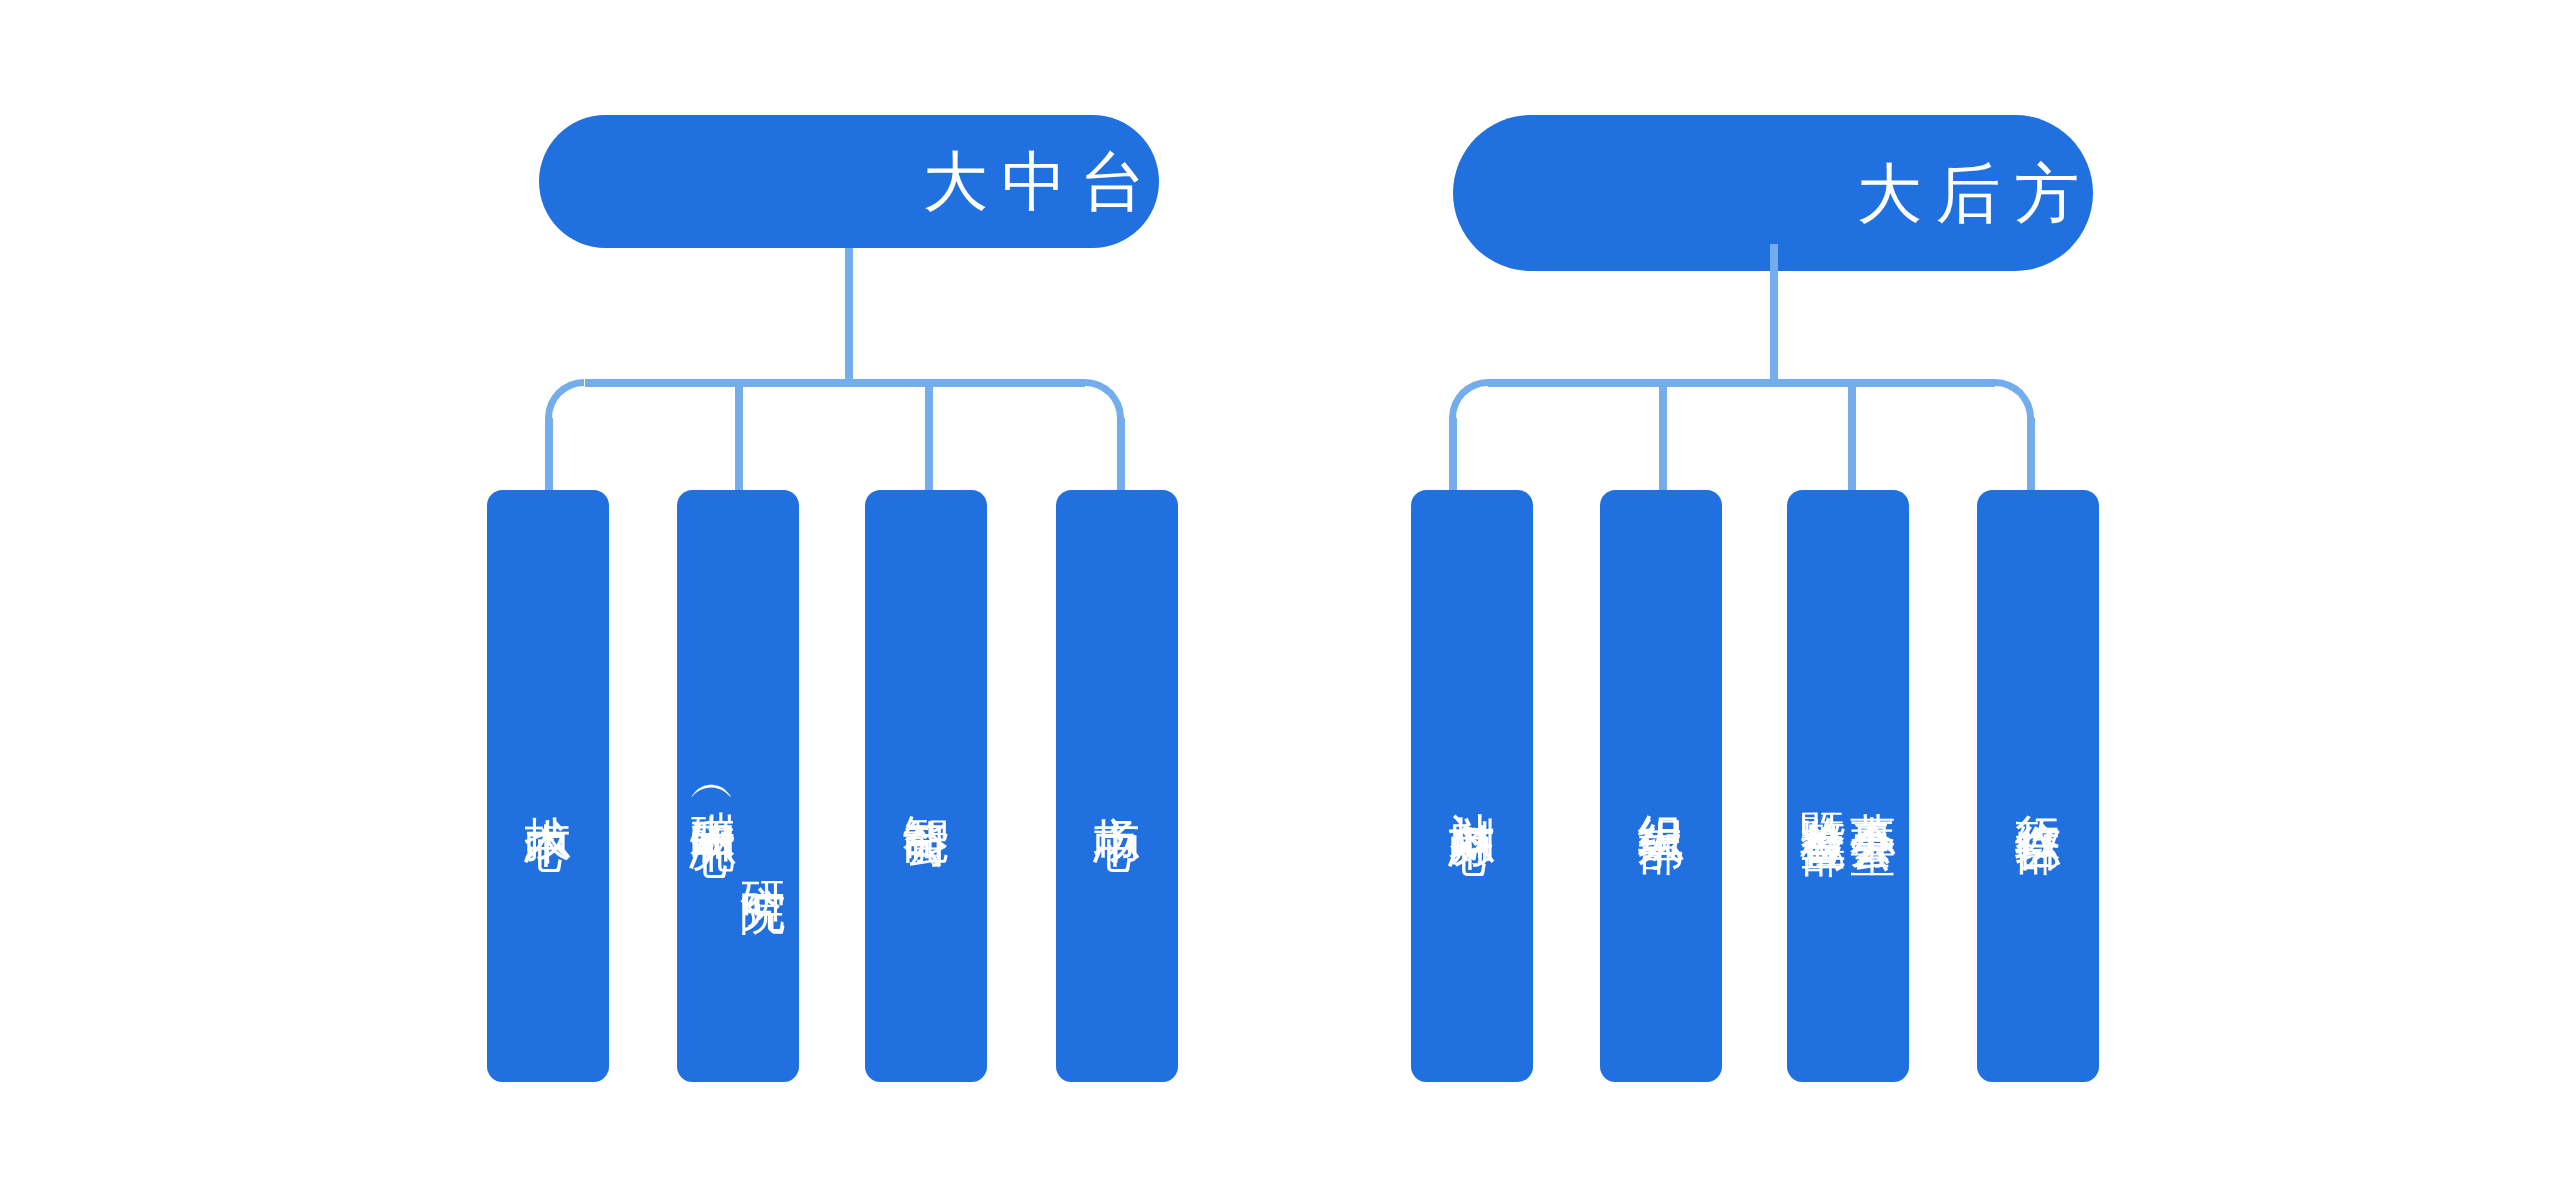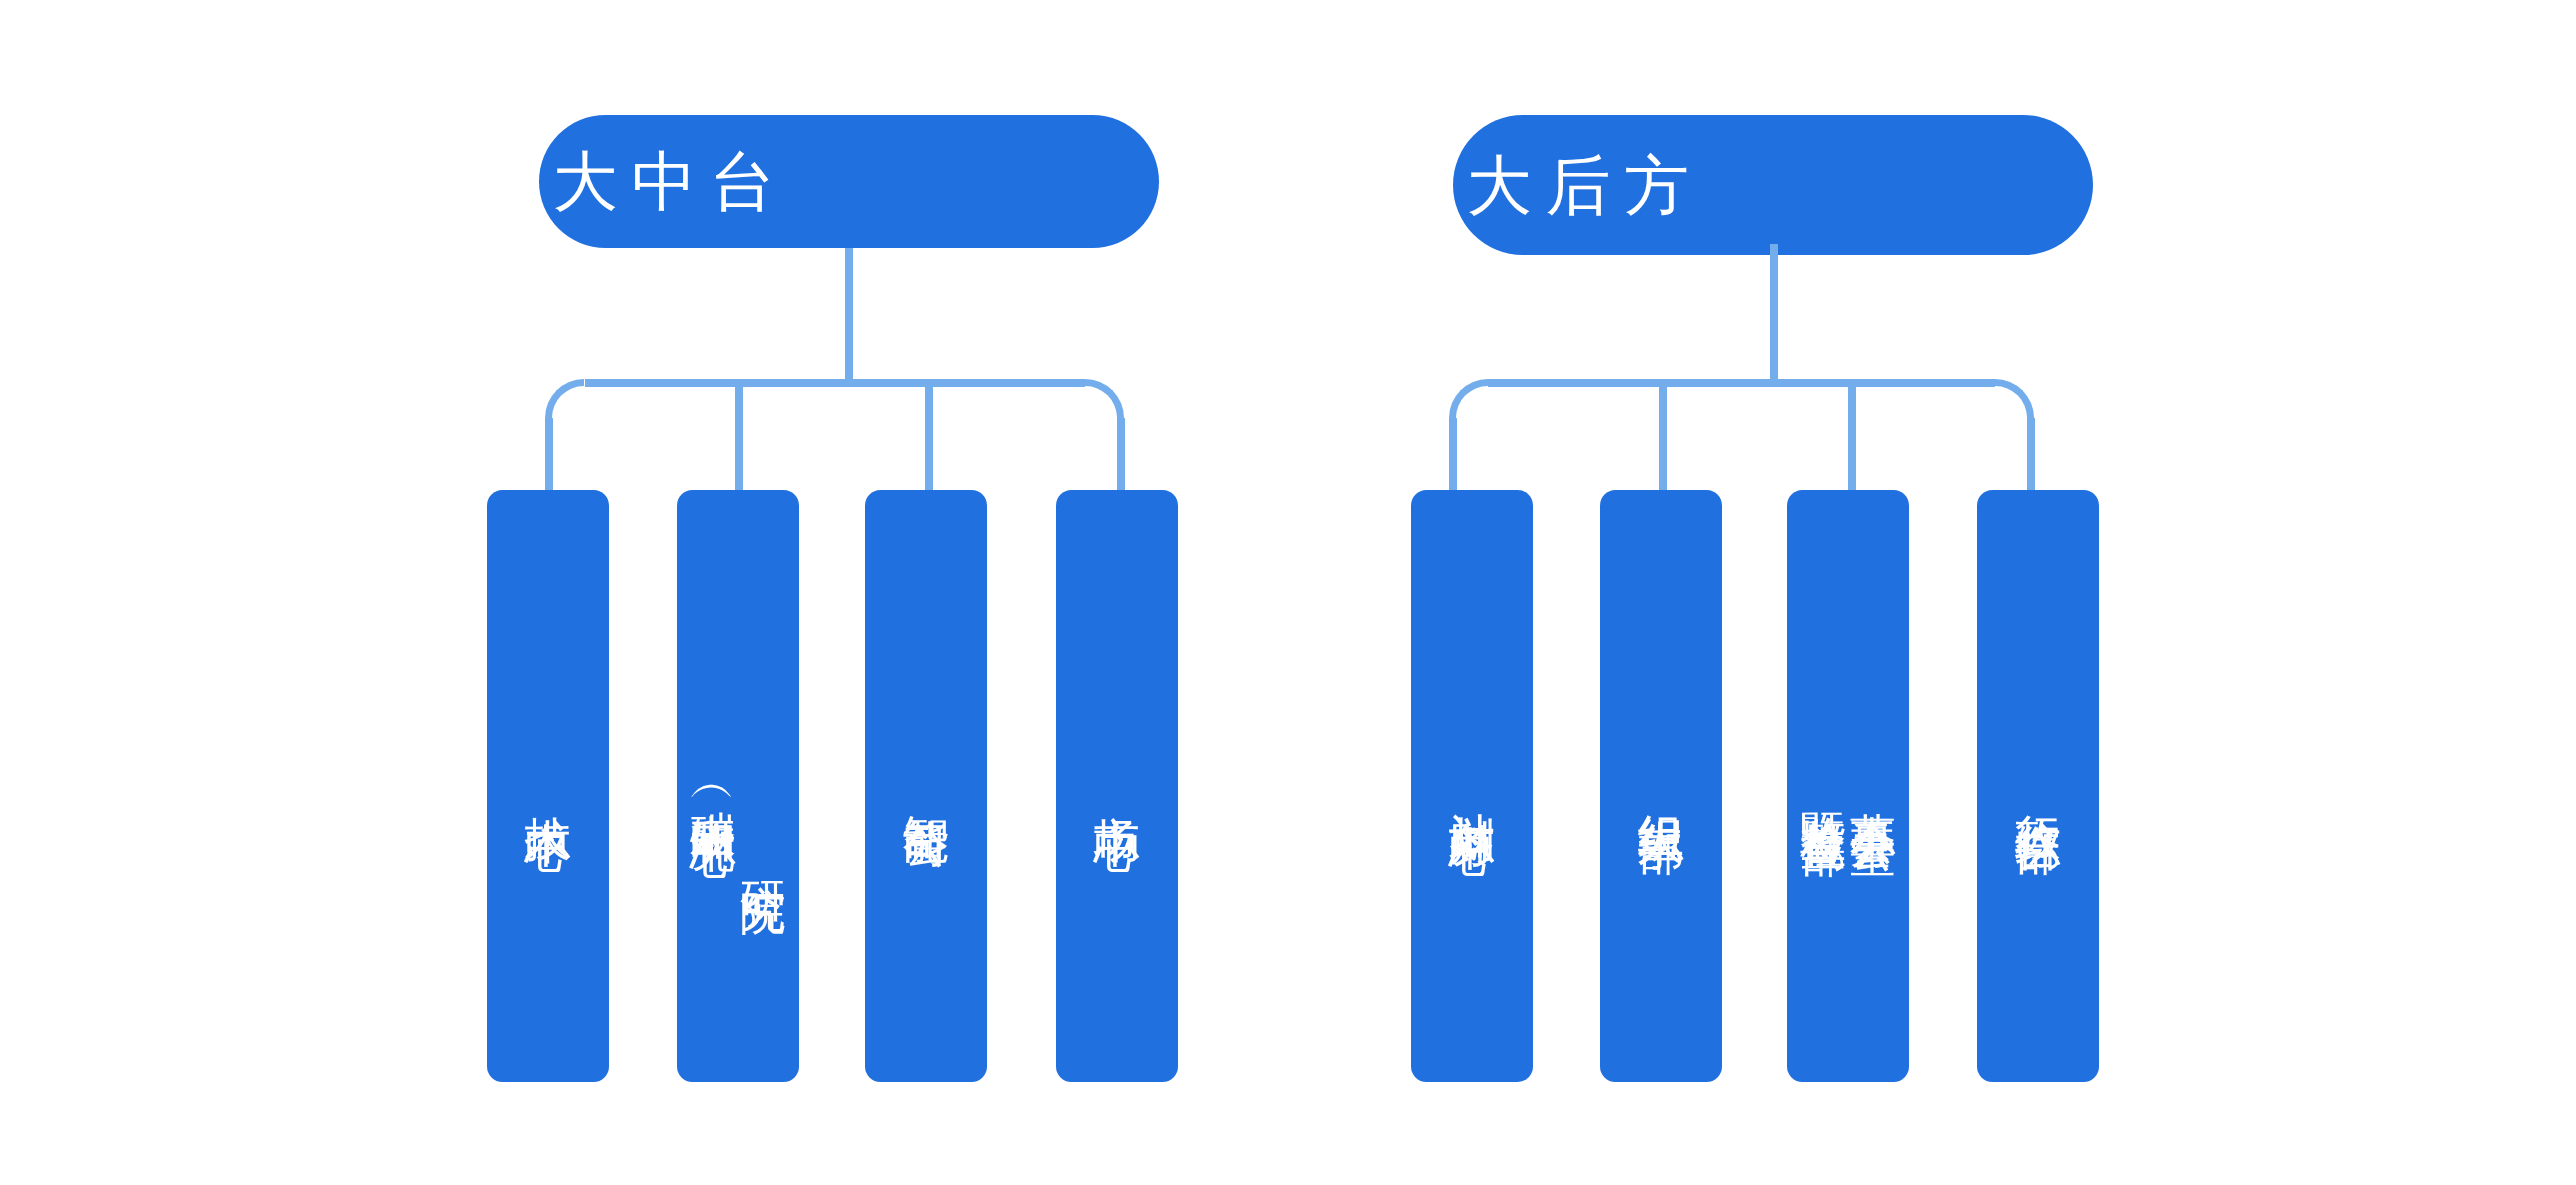--- a/index.html
+++ b/index.html
@@ -17,21 +17,21 @@
     height: 1186px;
     background: #ffffff;
     overflow: hidden;
   }
 
   
   .pill {
     position: absolute;
     display: flex;
     align-items: center;
-    justify-content: flex-start;
+    justify-content: flex-end;
     border-radius: 8549px;
     box-sizing: border-box;
   }
   .pill-label {
     color: #ffffff;
     font-size: 65px;
     letter-spacing: 13.7px;
     text-indent: 13.7px;
     font-weight: 400;
     line-height: 1;
@@ -130,21 +130,21 @@
   </div>
 
   <div class="leaf" style="left:865px; top:490px; width:122px; height:592px; background:#2170DF;">
     <span class="leaf-label">智能公司</span>
   </div>
 
   <div class="leaf" style="left:1056px; top:490px; width:122px; height:592px; background:#2170DF;">
     <span class="leaf-label">市场中心</span>
   </div>
 
-  <div class="pill" style="left:1453px; top:115px; width:640px; height:140px; background:#2170DF;">
+  <div class="pill" style="left:1453px; top:115px; width:640px; height:156px; background:#2170DF;">
     <span class="pill-label">大后方</span>
   </div>
 
   <div class="trunk" style="left:1770px; top:244px; width:7.7px; height:139px;"></div>
   <div class="hbar" style="left:1488px; top:379px; width:507px;"></div>
   <div class="elbow elbow-left" style="left:1449px; top:379px; width:39px; height:39px;"></div>
   <div class="elbow elbow-right" style="left:1995px; top:379px; width:39px; height:39px;"></div>
   <div class="drop" style="left:1449px; top:418px; height:74px;"></div>
   <div class="drop" style="left:2027px; top:418px; height:74px;"></div>
   <div class="drop" style="left:1659px; top:379px; height:113px;"></div>

